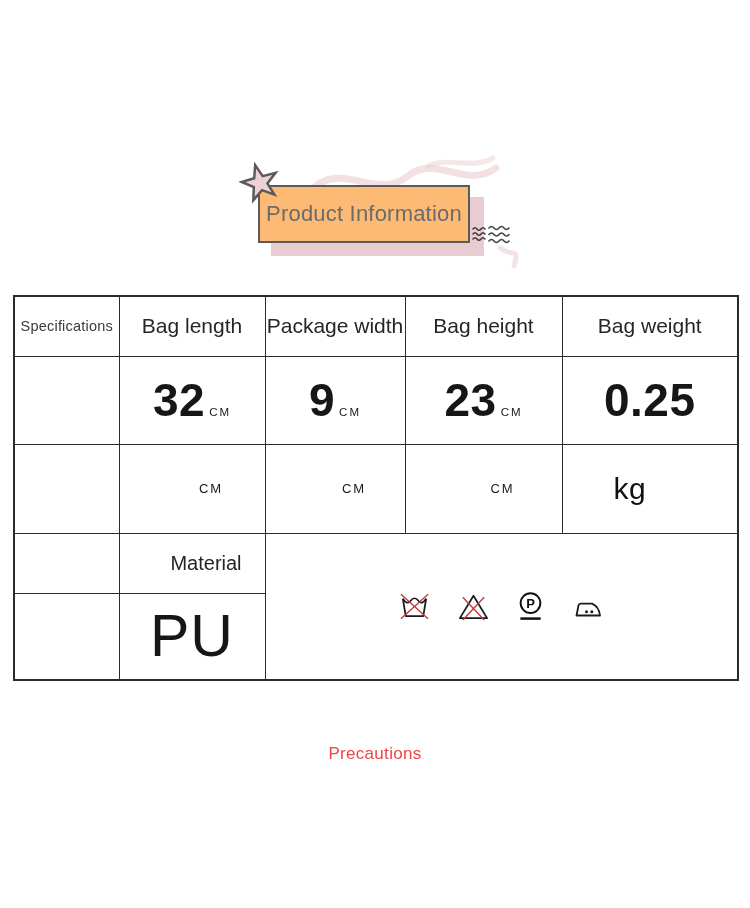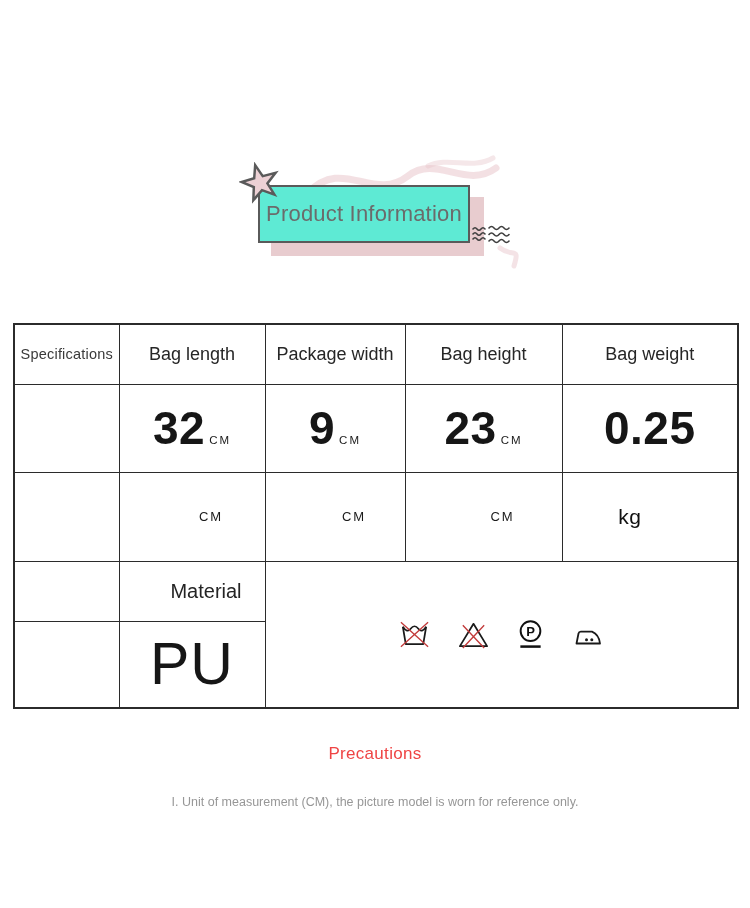--- a/index.html
+++ b/index.html
@@ -11,46 +11,46 @@
   .page { position:absolute; inset:0; }
 
   
   .deco-handwriting { position:absolute; left:278px; top:148px; z-index:0; }
   .pink-shadow {
     position:absolute; left:271px; top:197px; width:213px; height:59px;
     background:#e8cccf; z-index:1;
   }
   .title-box {
     position:absolute; left:258px; top:185px; width:212px; height:58px;
-    background:#5eead4; border:2px solid #5a5a5a; z-index:2;
+    background:#fdba74; border:2px solid #5a5a5a; z-index:2;
     display:flex; align-items:center; justify-content:center;
     font-size:22px; color:#6b6b6b; letter-spacing:0.2px; white-space:nowrap;
   }
   .star-deco { position:absolute; left:239px; top:162px; z-index:3; }
   .waves-deco { position:absolute; left:472px; top:221px; z-index:3; }
 
   
-  .spec-table-wrap { position:absolute; left:13px; top:295px; z-index:1;margin-top:28px; }
+  .spec-table-wrap { position:absolute; left:13px; top:295px; z-index:1; }
   table.spec {
     border-collapse:collapse; table-layout:fixed; width:724px;
     border:2px solid #2b2b2b;
   }
   table.spec td { border:1.6px solid #2b2b2b; text-align:center; vertical-align:middle; background:#fff; }
   tr.r-head   { height:60px; }
   tr.r-values { height:88px; }
   tr.r-units  { height:89px; }
   tr.r-mat    { height:60px; }
   tr.r-pu     { height:87px; }
 
-  .hd { font-size:18px; color:#262626; }
+  .hd { font-size:21px; color:#262626; }
   .hd-spec { font-size:14.5px; color:#3a3a3a; letter-spacing:0.2px; }
   .v-num { font-size:46px; color:#161616; letter-spacing:0.5px; font-weight:700; }
   .v-unit { font-size:11.5px; color:#1a1a1a; letter-spacing:2px; margin-left:4px; }
   .u-only { font-size:13px; color:#1a1a1a; letter-spacing:2px; padding-left:38px; }
-  .u-kg { font-size:21px; color:#111; padding-right:40px; letter-spacing:0.5px; }
+  .u-kg { font-size:30px; color:#111; padding-right:40px; letter-spacing:0.5px; }
   .mat-label { font-size:20px; color:#242424;padding-left:28px; }
   .mat-value { font-size:59px; color:#161616; letter-spacing:1px; font-weight:400; }
   .care-cell-inner { display:flex; align-items:center; justify-content:center; gap:26px; }
   .care-icon { display:block; }
 
   
   .prec-heading {
     position:absolute; left:0; top:744px; width:750px; text-align:center;
     font-size:17px; color:#ef4444; letter-spacing:0.3px;
   }
@@ -158,16 +158,15 @@
         <tr class="r-pu">
           <td></td>
           <td class="mat-value">PU</td>
         </tr>
       </tbody>
     </table>
   </div>
 
   <div class="prec-heading">Precautions</div>
   <div class="prec-notes">
-    <div class="prec-note n1">I. Unit of measurement (CM), the picture model is worn for reference only.</div>
   </div>
 
 </div>
 
 </body></html>

